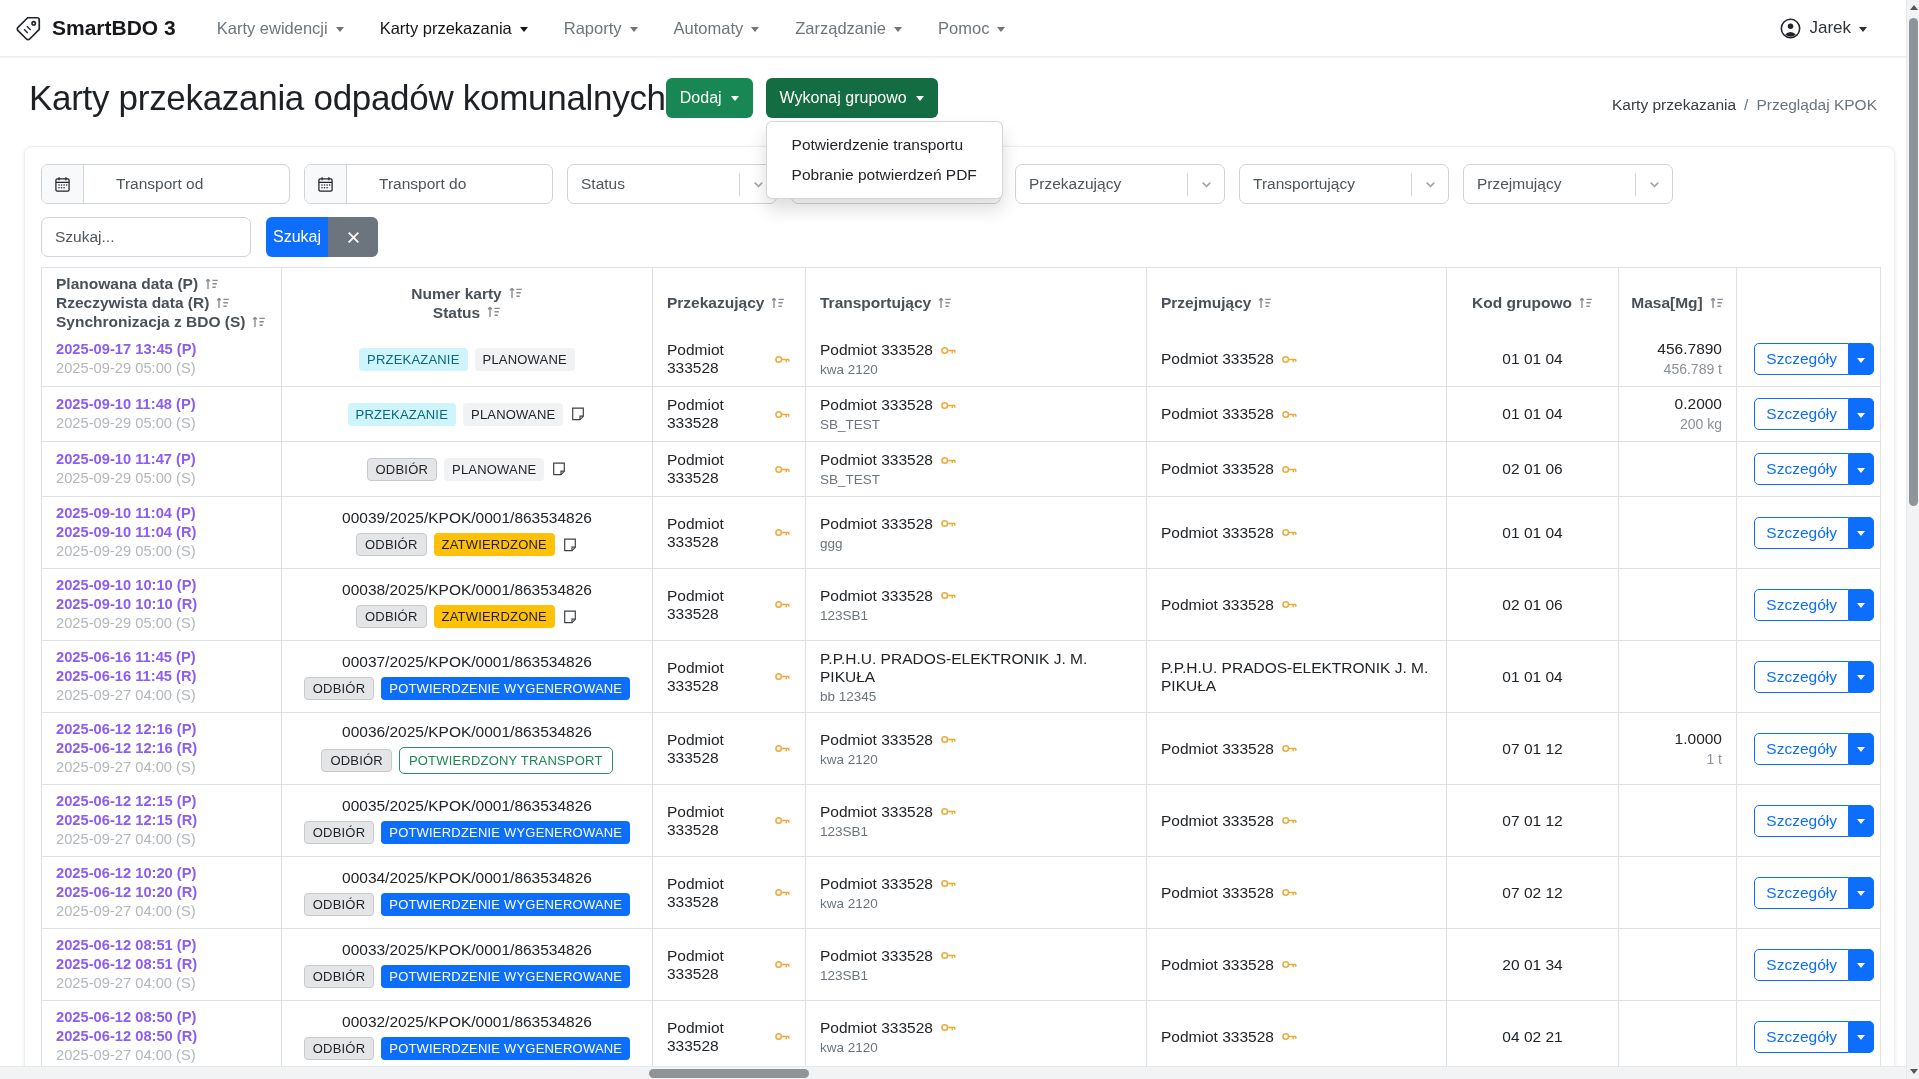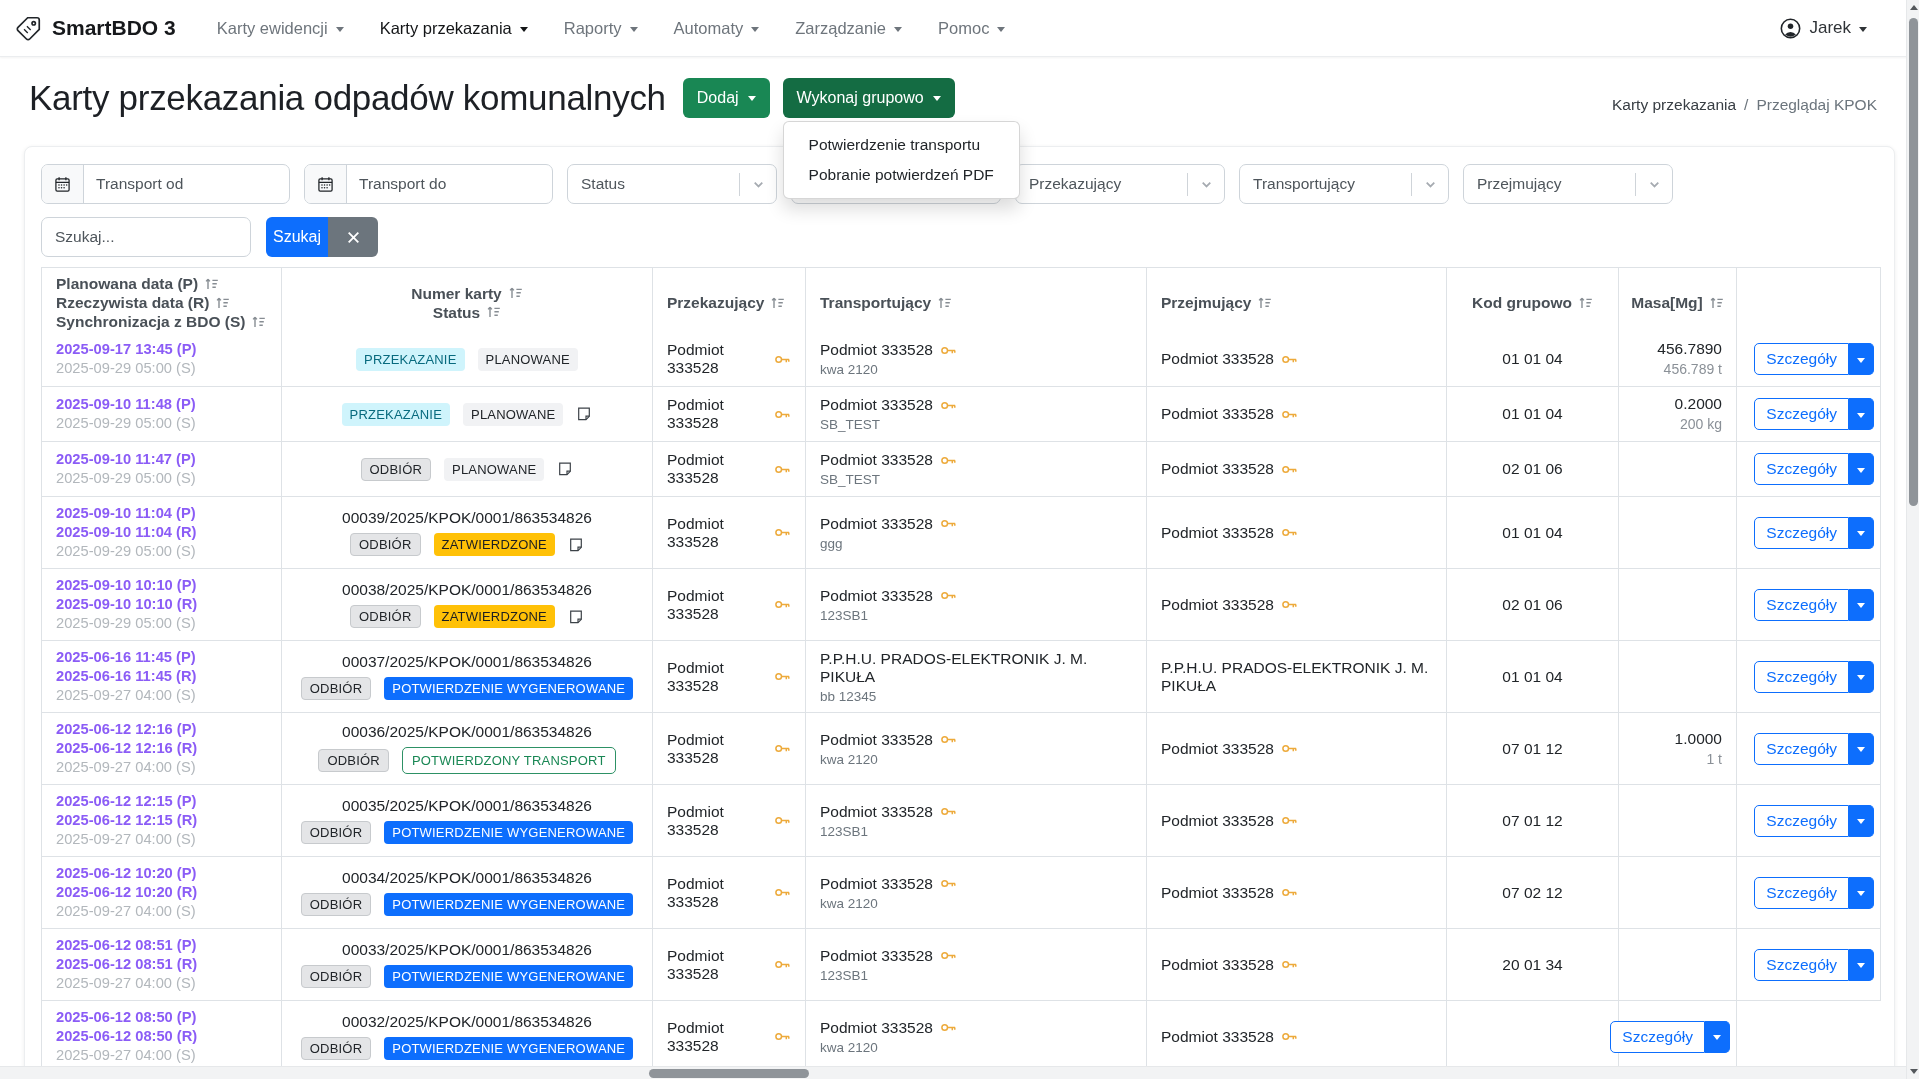--- a/index.html
+++ b/index.html
@@ -20,37 +20,37 @@
   .caret { width:0; height:0; border-left:4.5px solid transparent; border-right:4.5px solid transparent;
            border-top:5px solid currentColor; display:inline-block; margin-top:2px; }
   .user-menu { margin-left:auto; display:flex; align-items:center; gap:8px; font-size:17px; color:#2f3337; cursor:pointer; }
 
   
   .page-head { padding:17px 40px 0 29px; display:flex; align-items:center; }
   h1 { margin:0; font-size:35px; line-height:47px; font-weight:400; letter-spacing:-.3px; color:#1d2025; }
   .btn { border:none; border-radius:6px; font-size:16px; color:#fff; display:inline-flex; align-items:center;
          gap:9px; padding:0 14px; height:40px; cursor:pointer; font-family:inherit; }
   .btn .caret { border-top-color:#fff; }
-  .btn-add { background:#198754; margin-left:17px; }
+  .btn-add { background:#198754; }
   .group-wrap { position:relative; margin-left:13px; }
   .btn-group-act { background:#146c43; }
   .dropdown-menu { position:absolute; top:43px; left:0; min-width:221px; background:#fff;
                    border:1px solid rgba(0,0,0,.16); border-radius:6px; padding:8px 8px;
                    box-shadow:0 10px 18px rgba(0,0,0,.14); z-index:60; }
   .dropdown-item { padding:6px 17px; font-size:15.5px; color:#212529; white-space:nowrap; cursor:pointer; }
   .breadcrumb { position:absolute; right:42px; top:96px; font-size:15.5px; color:#6c757d; display:flex; gap:8px; }
   .bc-link { color:#383e44; cursor:pointer; }
 
   
   .card { margin:25px 24px 0 24px; background:#fff; border:1px solid #eceef0; border-radius:8px;
           box-shadow:0 1px 4px rgba(0,0,0,.07); padding:17px 16px 0 16px; height:940px; overflow:hidden; }
 
   
   .filters { display:flex; gap:14px; }
-  .date-group { display:flex; width:249px; height:40px; border:1px solid #ced4da; border-radius:7px; overflow:hidden; background:#fff; }
+  .date-group { display:flex; width:249px; height:40px; border:1px solid #ced4da; border-radius:7px; overflow:hidden; background:#fff;gap:20px; }
   .date-addon { width:42px; background:#f8f9fa; border-right:1px solid #ced4da; display:flex; align-items:center; justify-content:center; }
   .date-input { border:none; outline:none; flex:1; padding:0 12px; font-size:15.5px; color:#212529; font-family:inherit; min-width:0; background:transparent;}
   .date-input::placeholder { color:#4c5step3; }
   input::placeholder { color:#4e555b; opacity:1; }
   .select { width:210px; height:40px; border:1px solid #ced4da; border-radius:7px; background:#fff;
             display:flex; align-items:center; padding-left:13px; font-size:15.5px; color:#4e555b; cursor:pointer; }
   .select .sp { flex:1; }
   .select .divider { width:1px; height:23px; background:#cfd4d9; }
   .select .chev { width:36px; display:flex; align-items:center; justify-content:center; }
 
@@ -68,21 +68,21 @@
   .th { padding:6px 14px; display:flex; flex-direction:column; justify-content:center;
         font-size:15.5px; font-weight:700; color:#495057; line-height:19px; }
   .th.center { align-items:center; }
   .hline { display:flex; align-items:center; gap:6px; cursor:pointer; }
   .td { padding:7px 14px; font-size:15.5px; display:flex; flex-direction:column; justify-content:center; }
   .td-dates { line-height:19px; }
   .d-main { color:#8b5cf6; font-weight:700; font-size:14.7px; }
   .d-sync { color:#b2b7bc; font-size:14.7px; }
   .td-card { align-items:center; gap:6px; }
   .card-num { color:#212529; }
-  .badge-row { display:flex; align-items:center; gap:13px; }
+  .badge-row { display:flex; align-items:center; gap:7px; }
   .badge { font-size:13px; line-height:1; padding:5px 8px; border-radius:4px; white-space:nowrap; letter-spacing:.2px; }
   .badge-info      { background:#cff4fc; color:#076a7e; }
   .badge-light     { background:#f1f2f4; color:#212529; }
   .badge-secondary { background:#e4e5e7; color:#212529; border:1px solid #c7cacd; padding:4px 8px; }
   .badge-warning   { background:#ffc107; color:#1b1e21; }
   .badge-primary   { background:#0d6efd; color:#fff; }
   .badge-success-outline { background:#fff; color:#198754; border:1px solid #2d9165; padding:6px 9px; border-radius:5px; }
   .entity-line { display:flex; align-items:center; gap:7px; color:#212529; }
   .entity-sub { font-size:13.5px; color:#6c757d; margin-top:3px; }
   .td-kod { align-items:center; }
@@ -1080,20 +1080,23 @@
   <div class="entity-line">
               <span>Podmiot 333528</span>
               <span class="icn">
                 <svg width="17" height="15" viewBox="0 0 17 15" fill="none" stroke="#edaa3b" stroke-width="1.5">
                   <circle cx="4.7" cy="7.5" r="2.8"></circle>
                   <path d="M7.5 7.5h7.6M12.3 7.5v2.8M14.8 7.5v2.3"></path>
                 </svg>
               </span>
             </div>
   </div>
+    <div class="td td-kod">
+            <span>04 02 21</span>
+          </div>
     <div class="td td-masa">
       
     </div>
     <div class="td td-act">
       <span class="split-btn">
         <span class="split-main">Szczegóły</span>
         <span class="split-caret">
                 <span class="caret"></span>
               </span>
       </span>

